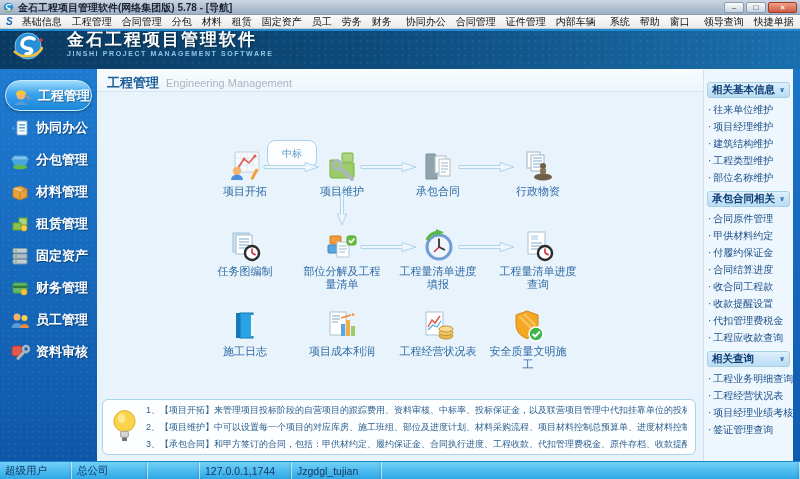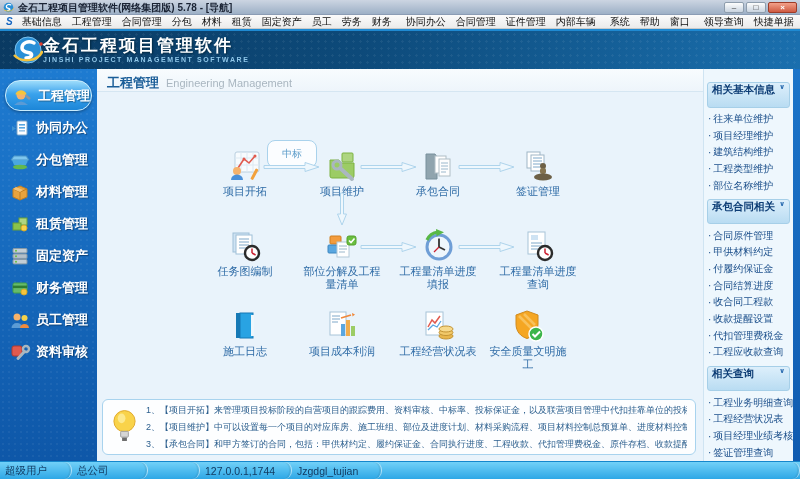--- a/index.html
+++ b/index.html
@@ -17,21 +17,21 @@
   
   .menubar { height:14px; background:linear-gradient(#fbfbfb,#ebebeb); display:flex; align-items:center; font-size:10px; color:#101010; padding:0 2px; border-bottom:1px solid #c9c9c9; }
   .menu-sicon { color:#1565c0; font-weight:bold; font-style:italic; font-size:10px; padding:0 4px; }
   .menu-item { padding:0 5px; height:100%; display:flex; align-items:center; cursor:pointer; white-space:nowrap; }
   .menu-sep { width:1px; height:10px; background:#bdbdbd; margin:0 2px; }
 
   
   .logoband { height:40px; background:
       radial-gradient(rgba(255,255,255,.06) 1px, transparent 1.4px),
       linear-gradient(100deg,#0a3a62 0%, #0d4a7a 45%, #1a6fae 100%);
-    background-size:7px 7px, auto; display:flex; align-items:center; gap:0; padding-left:13px; border-top:2px solid #1f8ad2; }
+    background-size:7px 7px, auto; display:flex; gap:24px; padding-left:13px; border-top:2px solid #1f8ad2; }
   .logo-cn { font-size:17px; font-weight:bold; color:#fff; letter-spacing:2px; text-shadow:1px 1px 2px #04283f; line-height:1.1; }
   .logo-en { font-size:7px; font-weight:bold; color:#8fc6e8; letter-spacing:1.6px; }
 
   
   .appbody { flex:1; display:flex; min-height:0; background:linear-gradient(180deg,#1b74c9,#0f5bb0); }
 
   
   .sidebar { width:97px; flex:none; padding-top:11px; display:flex; flex-direction:column; gap:1px;
     background:radial-gradient(rgba(255,255,255,.05) 1px, transparent 1.4px), linear-gradient(180deg,#1e7bd1,#0e57a8);
     background-size:6px 6px, auto; }
@@ -50,28 +50,28 @@
   .flow-node svg { width:34px; height:34px; }
   .flow-label { margin-top:2px; font-size:11px; color:#2e6ba6; text-align:center; line-height:1.2; }
   .arrow { position:absolute; }
   .badge-mid { position:absolute; left:170px; top:48px; width:50px; height:28px; border:1px solid #a9d2ec; border-radius:8px; background:#fbfdff; color:#5b9bc9; font-size:10px; display:flex; align-items:center; justify-content:center; }
 
   .tips { position:absolute; left:5px; right:7px; bottom:6px; height:56px; background:#fdfeff; border:1px solid #a8d3ee; border-radius:6px; display:flex; align-items:center; gap:8px; padding:4px 8px; }
   .tips-lines { flex:1; min-width:0; display:flex; flex-direction:column; justify-content:center; gap:4px; font-size:9px; color:#2c5f8e; white-space:nowrap; overflow:hidden; }
 
   
   .rightpanel { width:90px; flex:none; margin-right:7px; background:#eef7fd; border-left:1px solid #cfe4f2; padding-top:8px; display:flex; flex-direction:column; }
-  .rp-header { height:26px; margin:5px 3px 3px 3px; background:linear-gradient(#ddeffb,#b9dcf2); border:1px solid #a6cfe8; border-radius:3px; display:flex; align-items:flex-start; justify-content:space-between; padding:0 4px; color:#0d3d75; font-weight:bold; font-size:10.5px; cursor:pointer; white-space:nowrap; }
+  .rp-header { height:16px; margin:5px 3px 3px 3px; background:linear-gradient(#ddeffb,#b9dcf2); border:1px solid #a6cfe8; border-radius:3px; display:flex; align-items:center; justify-content:space-between; padding:0 4px; color:#0d3d75; font-weight:bold; font-size:10.5px; cursor:pointer; white-space:nowrap; }
   .rp-chevron { font-size:7px; color:#2b6cb0; }
   .rp-item { height:17px; display:flex; align-items:center; padding-left:4px; color:#1a4e8a; font-size:10px; cursor:pointer; white-space:nowrap; }
   .rp-item::before { content:"·"; margin-right:2px; color:#1a4e8a; }
 
   
   .statusbar { height:18px; flex:none; background:linear-gradient(#72d1f8,#2ea7e6); border-top:1px solid #1587cc; display:flex; align-items:stretch; font-size:10.5px; color:#123c63; }
-  .sb-cell { display:flex; align-items:center; padding:0 5px; border-right:1px solid rgba(255,255,255,.55); box-shadow:inset -2px 0 0 rgba(0,0,0,.06); white-space:nowrap;border-radius:8px; }
+  .sb-cell { display:flex; align-items:center; padding:0 5px; border-right:1px solid rgba(255,255,255,.55); box-shadow:inset -2px 0 0 rgba(0,0,0,.06); white-space:nowrap; }
 </style>
 </head>
 <body>
 
 <div class="window">
 
   <div class="titlebar">
     <svg width="11" height="11" viewBox="0 0 30 30">
         <circle cx="15" cy="15" r="13" fill="#2a8fd6"></circle>
         <path d="M21,8c-6,-3 -12,0 -12,5c0,4 5,4 8,5c3,1 2,5 -4,5" stroke="#fff" stroke-width="3.5" fill="none" stroke-linecap="round"></path>
@@ -253,21 +253,21 @@
         </div>
         <div class="flow-node" style="left:399px;top:57px">
           <svg viewBox="0 0 34 34">
               <rect x="6" y="3" width="13" height="16" fill="#fff" stroke="#9fb6c6"></rect>
               <rect x="10" y="6" width="13" height="16" fill="#fff" stroke="#9fb6c6"></rect>
               <path d="M12,9h9M12,12h9M12,15h9M12,18h7" stroke="#7fa8c9" stroke-width="1"></path>
               <circle cx="22" cy="17" r="3" fill="#6d6046"></circle>
               <rect x="19" y="19" width="6" height="6" rx="2" fill="#857450"></rect>
               <ellipse cx="22" cy="28" rx="9" ry="3.6" fill="#6d6046"></ellipse>
             </svg>
-          <div class="flow-label">签证管理</div>
+          <div class="flow-label">行政物资</div>
         </div>
 
         <div class="badge-mid">中标</div>
 
         <svg class="arrow" style="left:166px;top:69px" width="58" height="12" viewBox="0 0 58 12">
             <path d="M1,4.5H42V1.5L56,6 42,10.5V7.5H1z" fill="#eef7fd" stroke="#aed4ec"></path>
           </svg>
         <svg class="arrow" style="left:263px;top:69px" width="58" height="12" viewBox="0 0 58 12">
             <path d="M1,4.5H42V1.5L56,6 42,10.5V7.5H1z" fill="#eef7fd" stroke="#aed4ec"></path>
           </svg>

